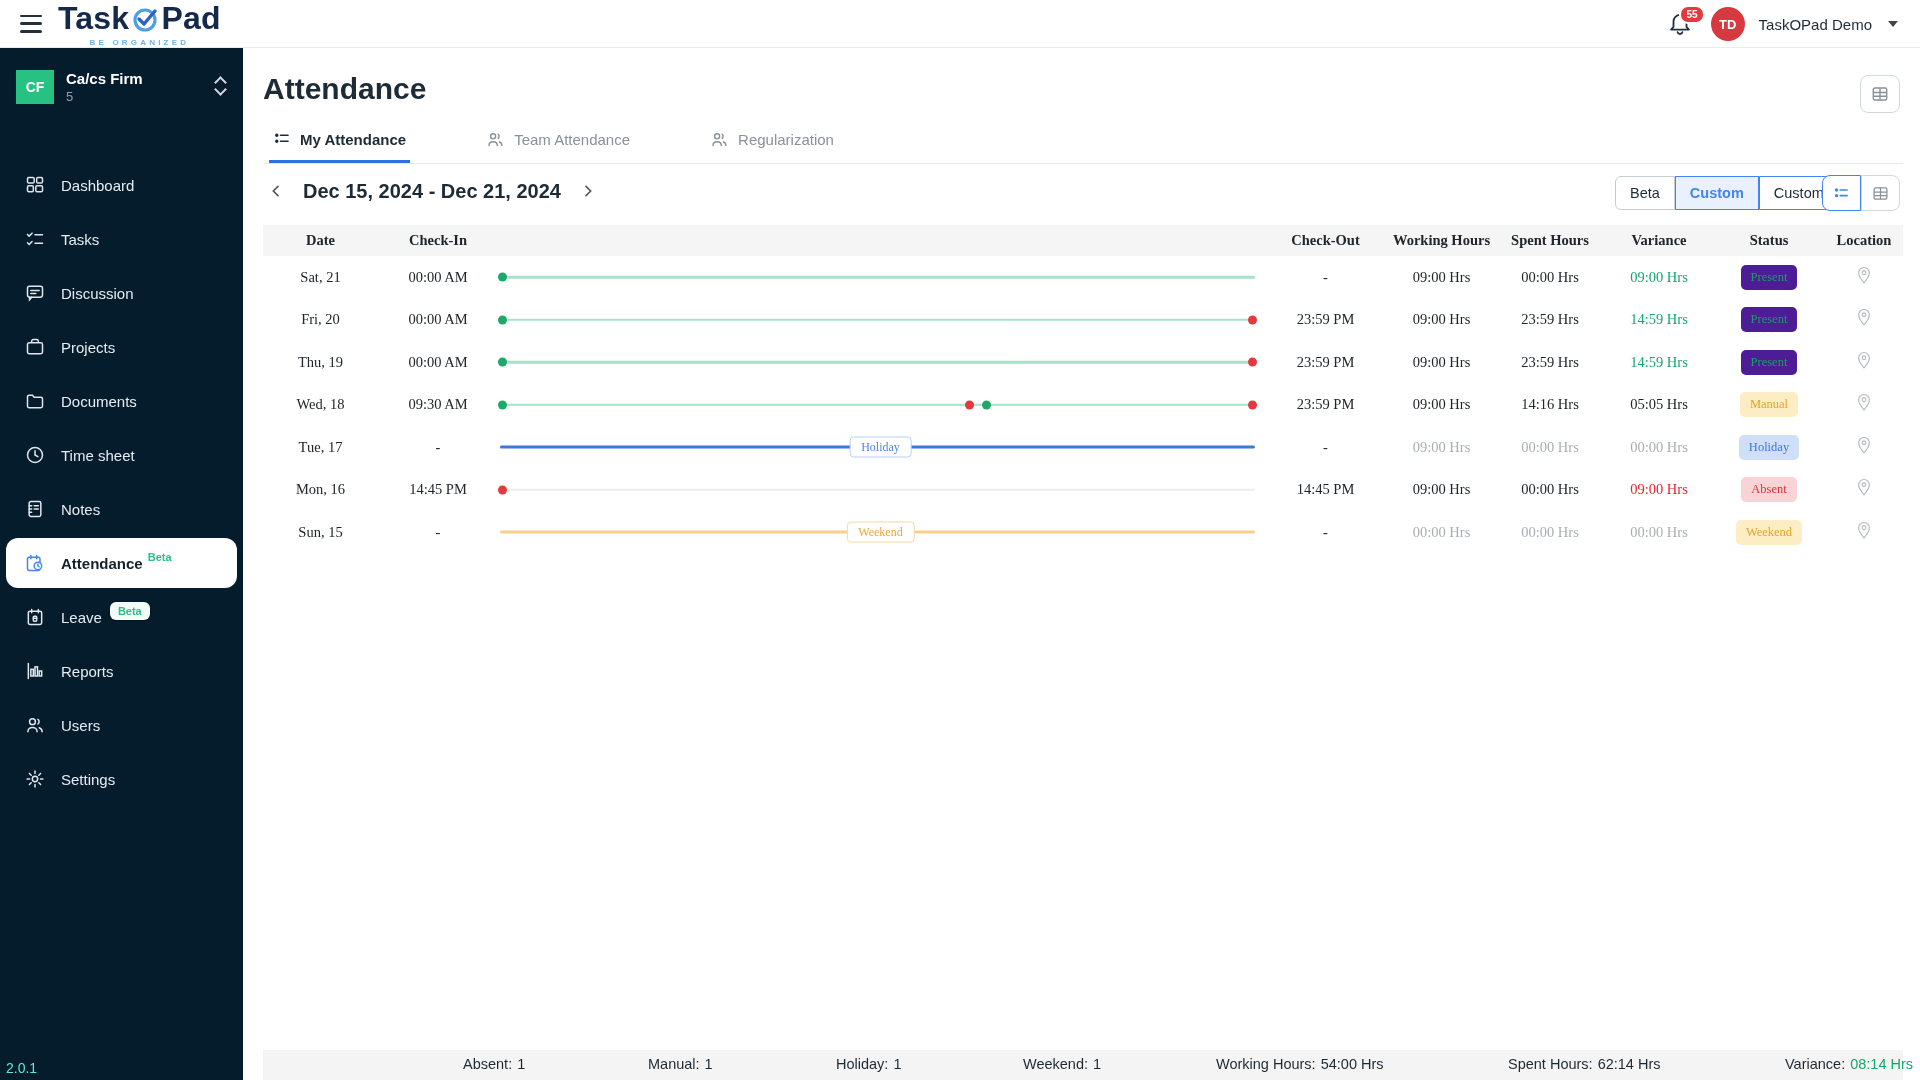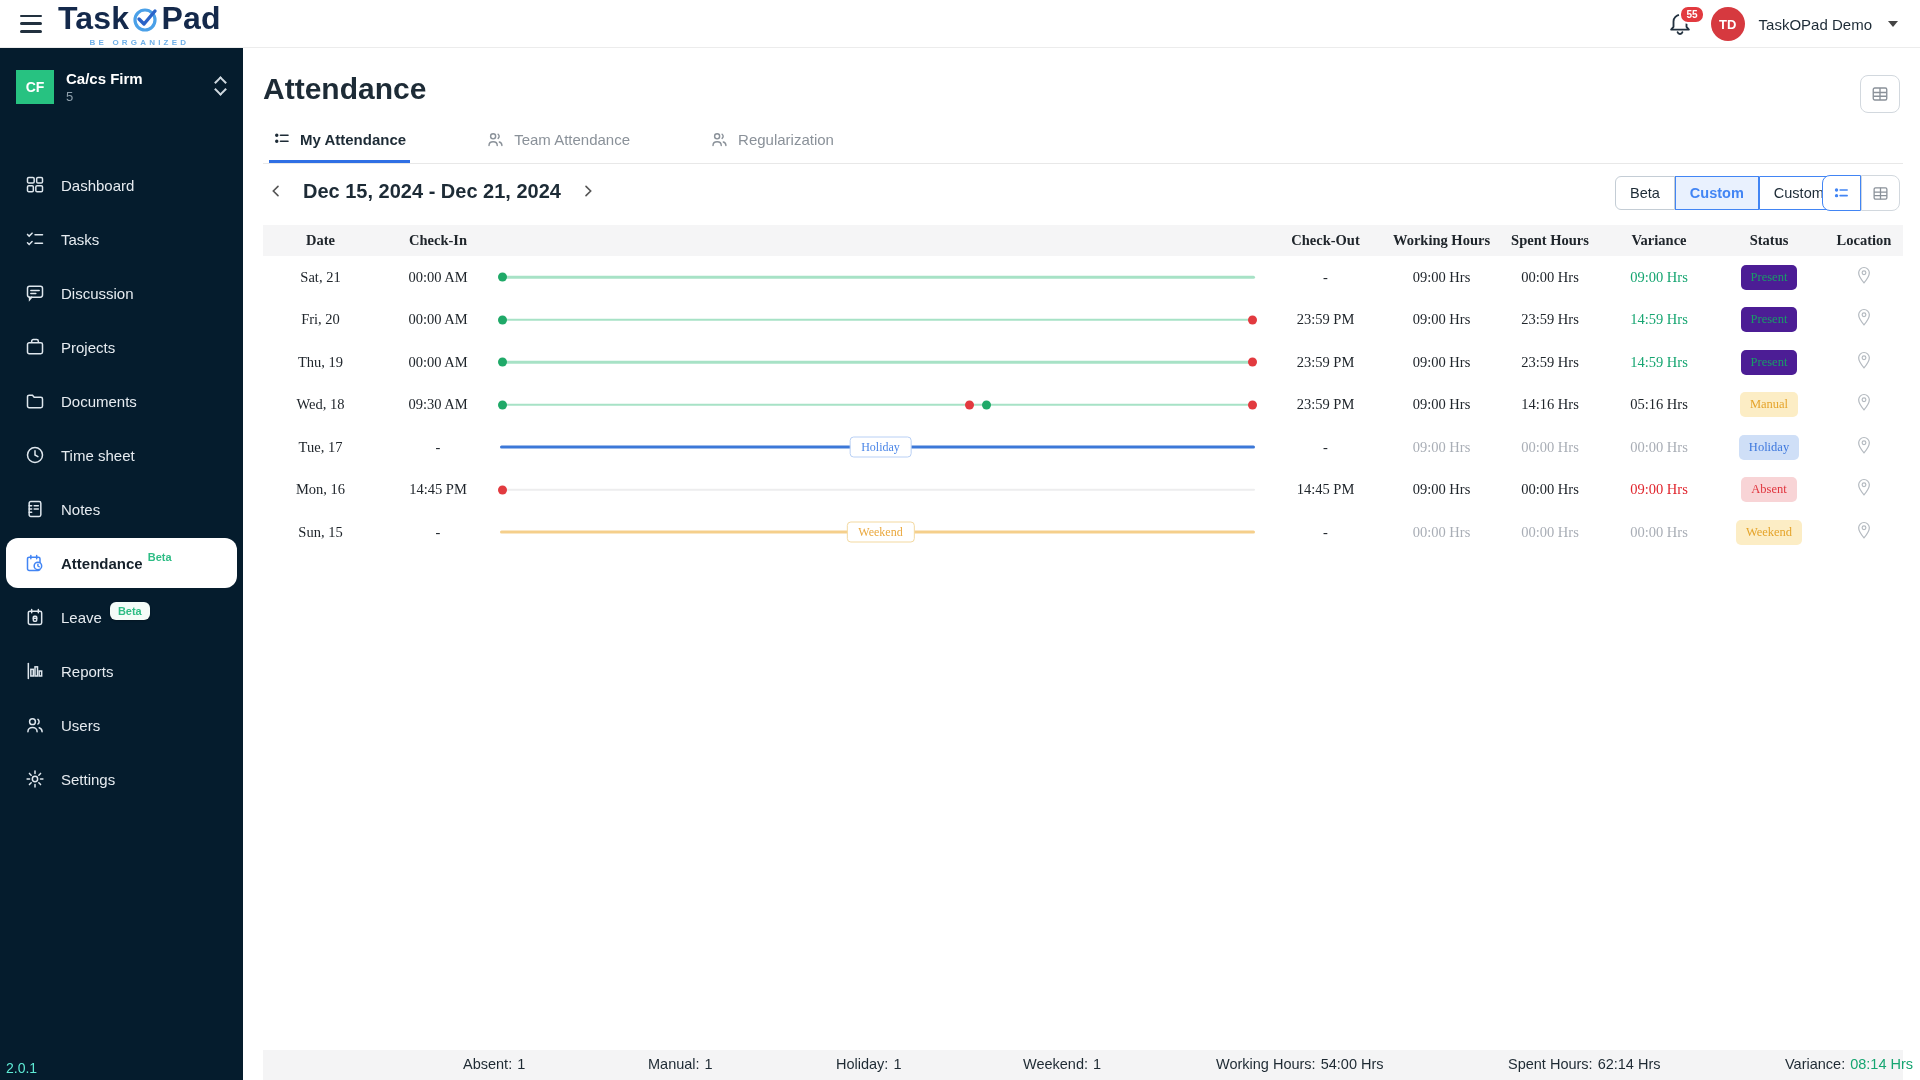--- a/index.html
+++ b/index.html
@@ -456,21 +456,21 @@
       <div class="tl">
         <span class="tl-line green"></span>
           <span class="dot green start"></span>
         <span class="dot red" style="left:61%;"></span>
         <span class="dot green" style="left:63.3%;"></span>
         <span class="dot red end"></span>
       </div>
       <div class="cell">23:59 PM</div>
       <div class="cell">09:00 Hrs</div>
       <div class="cell">14:16 Hrs</div>
-      <div class="cell">05:16 Hrs</div>
+      <div class="cell">05:05 Hrs</div>
       <div class="cell"><span class="badge b-manual">Manual</span></div>
       <div class="cell"><span class="pin-btn">
         <svg width="16" height="19" viewBox="0 0 24 28">
               <path d="M12 2C7.6 2 4 5.6 4 10c0 6 8 15 8 15s8-9 8-15c0-4.4-3.6-8-8-8z" fill="none" stroke="#b4bac0" stroke-width="1.8"></path>
               <circle cx="12" cy="10" r="2.8" fill="none" stroke="#b4bac0" stroke-width="1.8"></circle>
             </svg>
           </span></div>
     </div>
 
     <div class="trow">

